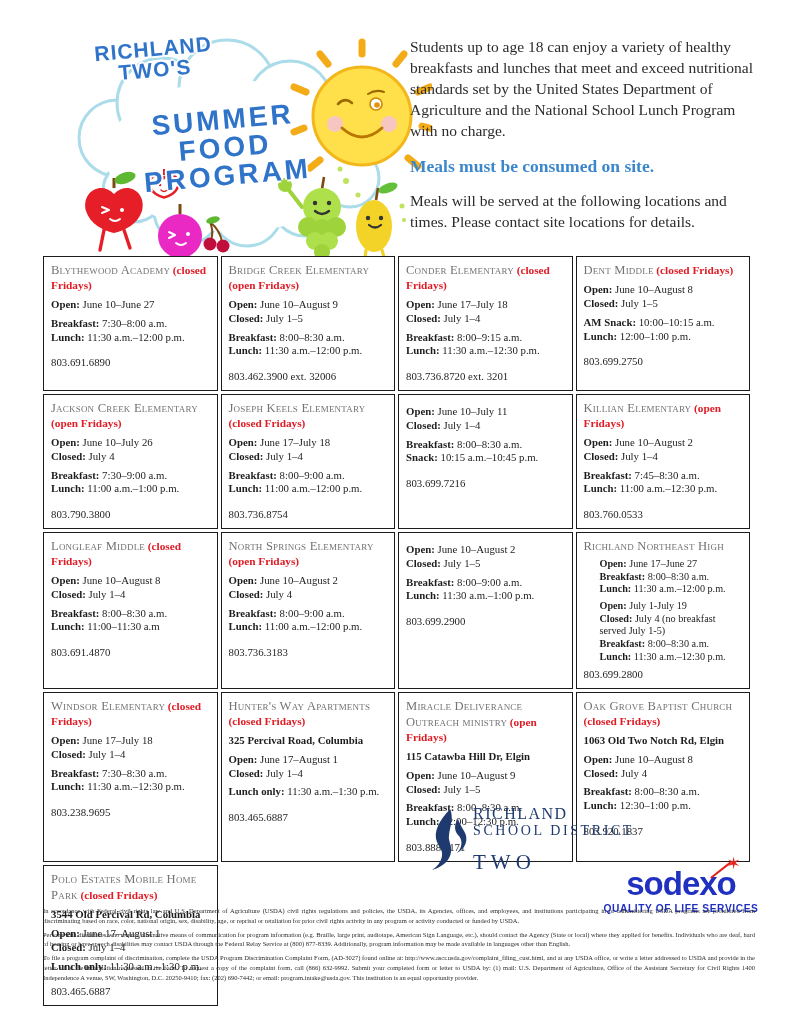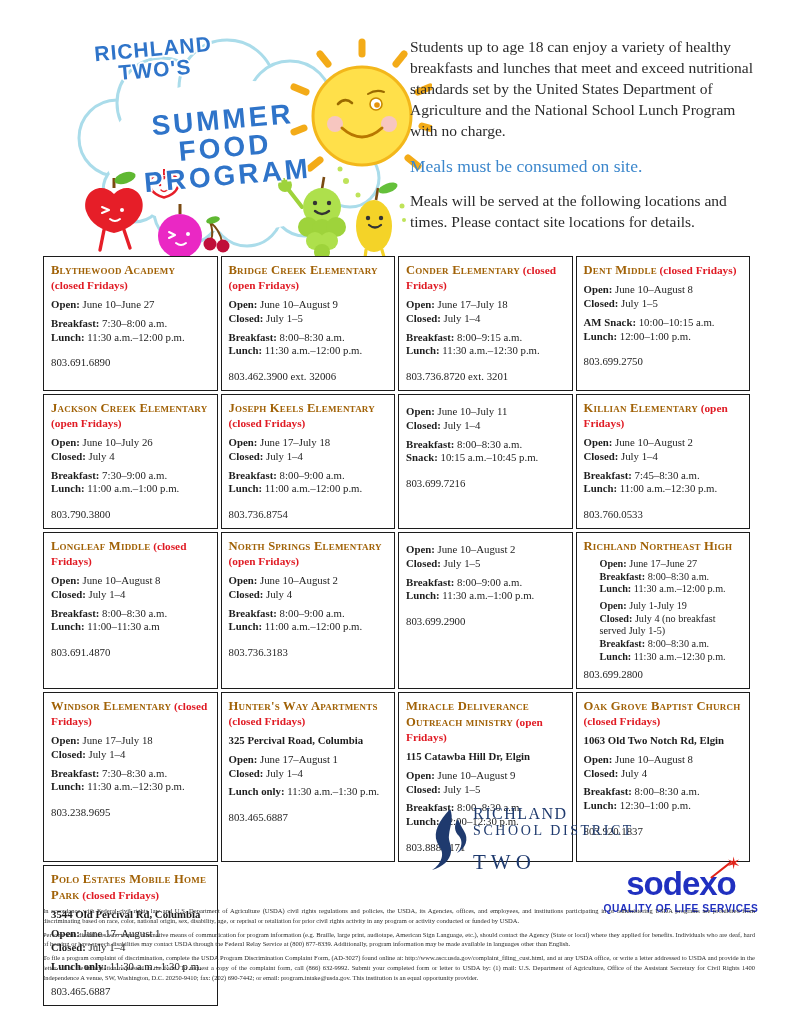--- a/index.html
+++ b/index.html
@@ -22,30 +22,30 @@
   .title-big {
     position:absolute; left:78px; top:88px; width:250px; text-align:center;
     transform:rotate(-5deg);
     font-family:"Liberation Sans", sans-serif; font-weight:bold;
     color:#2f74c9; font-size:28px; line-height:1.0; letter-spacing:3px;
     text-shadow:-2px 0 #fff,2px 0 #fff,0 -2px #fff,0 2px #fff;
   }
   
   .intro { position:absolute; left:410px; top:36px; width:350px; }
   .intro-text { font-size:15.5px; line-height:1.36; color:#2b2b2b; }
-  .intro-highlight { font-size:17.5px; font-weight:normal; color:#3c87cc; margin:15px 0 13px; }
+  .intro-highlight { font-size:17.5px; font-weight:bold; color:#3c87cc; margin:15px 0 13px; }
   
   .grid {
     position:absolute; left:43px; top:256px; width:707px;
     display:grid; grid-template-columns:repeat(4,1fr);
     grid-template-rows:minmax(115px,auto) minmax(118px,auto) minmax(132px,auto) minmax(147px,auto) minmax(121px,auto);
     gap:3px;
   }
   .card { border:1.3px solid #1c1c1c; background:#fff; padding:5px 7px 6px; font-size:10.8px; line-height:1.28; }
-  .card .t { color:#a16207; font-weight:bold; font-variant:small-caps; font-size:12.6px; letter-spacing:.2px;margin-top:30px; }
+  .card .t { color:#737373; font-weight:normal; font-variant:small-caps; font-size:12.6px; letter-spacing:.2px;margin-top:30px; }
   .card .s { color:#e01b24; font-weight:bold; font-size:11.3px; }
   .card .grp { margin-top:5px; }
   .card .phone { margin-top:12px; }
   .card.small .grp { margin-top:4px; font-size:10.2px; line-height:1.24;margin-left:16px; }
   .card.small .phone { margin-top:5px; }
   
   .richland-logo { position:absolute; left:428px; top:806px; display:flex; align-items:center; color:#1f3a6e; }
   .richland-text { margin-left:3px; font-family:"Liberation Serif", serif; line-height:1; }
   .rl1 { font-size:16px; letter-spacing:1.5px; font-weight:normal; }
   .rl2 { font-size:14px; letter-spacing:2.6px; margin-top:2px; }

